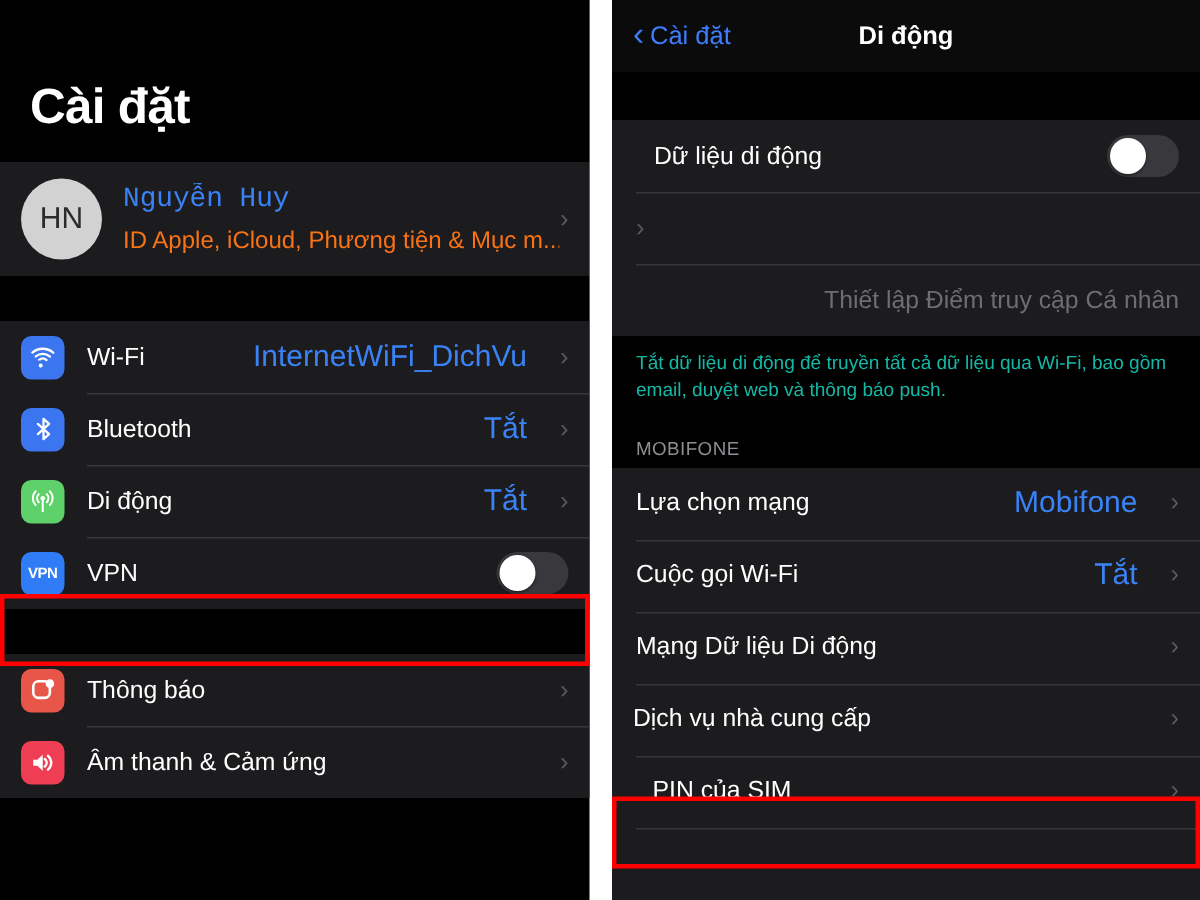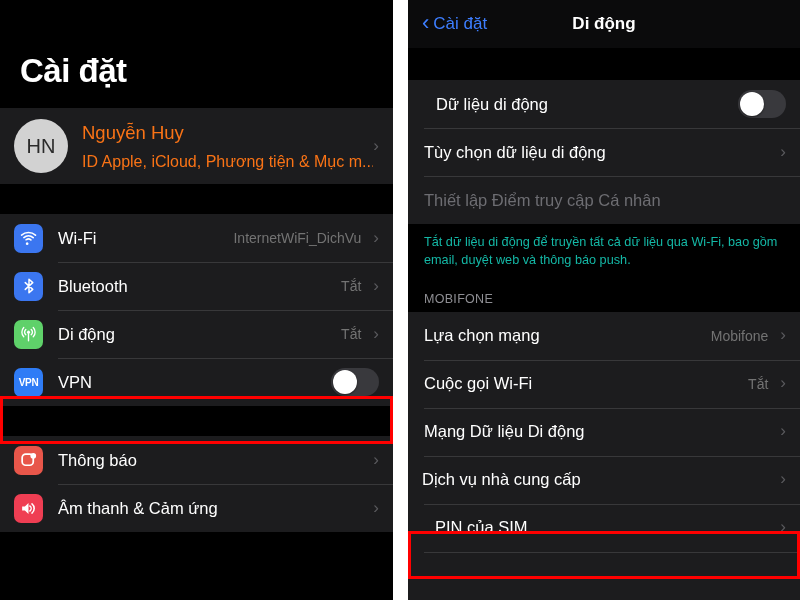--- a/index.html
+++ b/index.html
@@ -64,25 +64,25 @@
   .ic-notif    { background: #e8564a; }
   .ic-sound    { background: #ef3e53; }
 
   .row-label {
     color:#ffffff;
     font-size: 16.5px;
     flex: 1 1 auto;
     white-space: nowrap;
     overflow: hidden;
   }
-  .row-label.dim { color:#6d6d72; }
+  .row-label.dim { color:#6d6d72;text-align:right; }
   .row-value {
-    color:#737373;
-    font-size: 14px;
-    margin-right: 12px;
+    color:#3b82f6;
+    font-size: 20px;
+    margin-right: 22px;
     white-space: nowrap;
   }
   .chev {
     color:#5a5a5e;
     font-size: 17px;
     line-height: 1;
     flex:0 0 auto;
     transform: translateY(-1px);
   }
 
@@ -112,21 +112,21 @@
   .avatar {
     width: 54px; height: 54px; border-radius:50%;
     background:#d2d2d2;
     color:#2b2b2b;
     font-size: 20px;
     display:flex; align-items:center; justify-content:center;
     margin-right: 14px;
     flex:0 0 54px;
   }
   .account-text { flex:1 1 auto; overflow:hidden; }
-  .account-name { color:#f97316; font-size:18.5px; margin-bottom:9px; white-space:nowrap;}
+  .account-name { color:#3b82f6; font-size:18.5px; margin-bottom:9px; white-space:nowrap;font-family:Liberation Mono, monospace;}
   .account-sub  { color:#f97316; font-size:16px; white-space:nowrap; overflow:hidden;}
 
   
   .navbar {
     height: 48px;
     background:#0b0b0c;
     display:flex; align-items:center;
     position:relative;
     padding: 0 14px;
   }
@@ -294,21 +294,20 @@
     <div class="group">
 
       <div class="row no-icon" style="padding-left:28px">
         <div class="row-label">Dữ liệu di động</div>
         <div class="toggle">
             <div class="knob"></div>
           </div>
       </div>
 
       <div class="row no-icon" style="padding-left:16px">
-        <div class="row-label">Tùy chọn dữ liệu di động</div>
         <div class="chev">›</div>
       </div>
 
       <div class="row no-icon" style="padding-left:16px">
         <div class="row-label dim">Thiết lập Điểm truy cập Cá nhân</div>
       </div>
 
     </div>
 
     <div class="footer-note">Tắt dữ liệu di động để truyền tất cả dữ liệu qua Wi-Fi, bao gồm email, duyệt web và thông báo push.</div>

